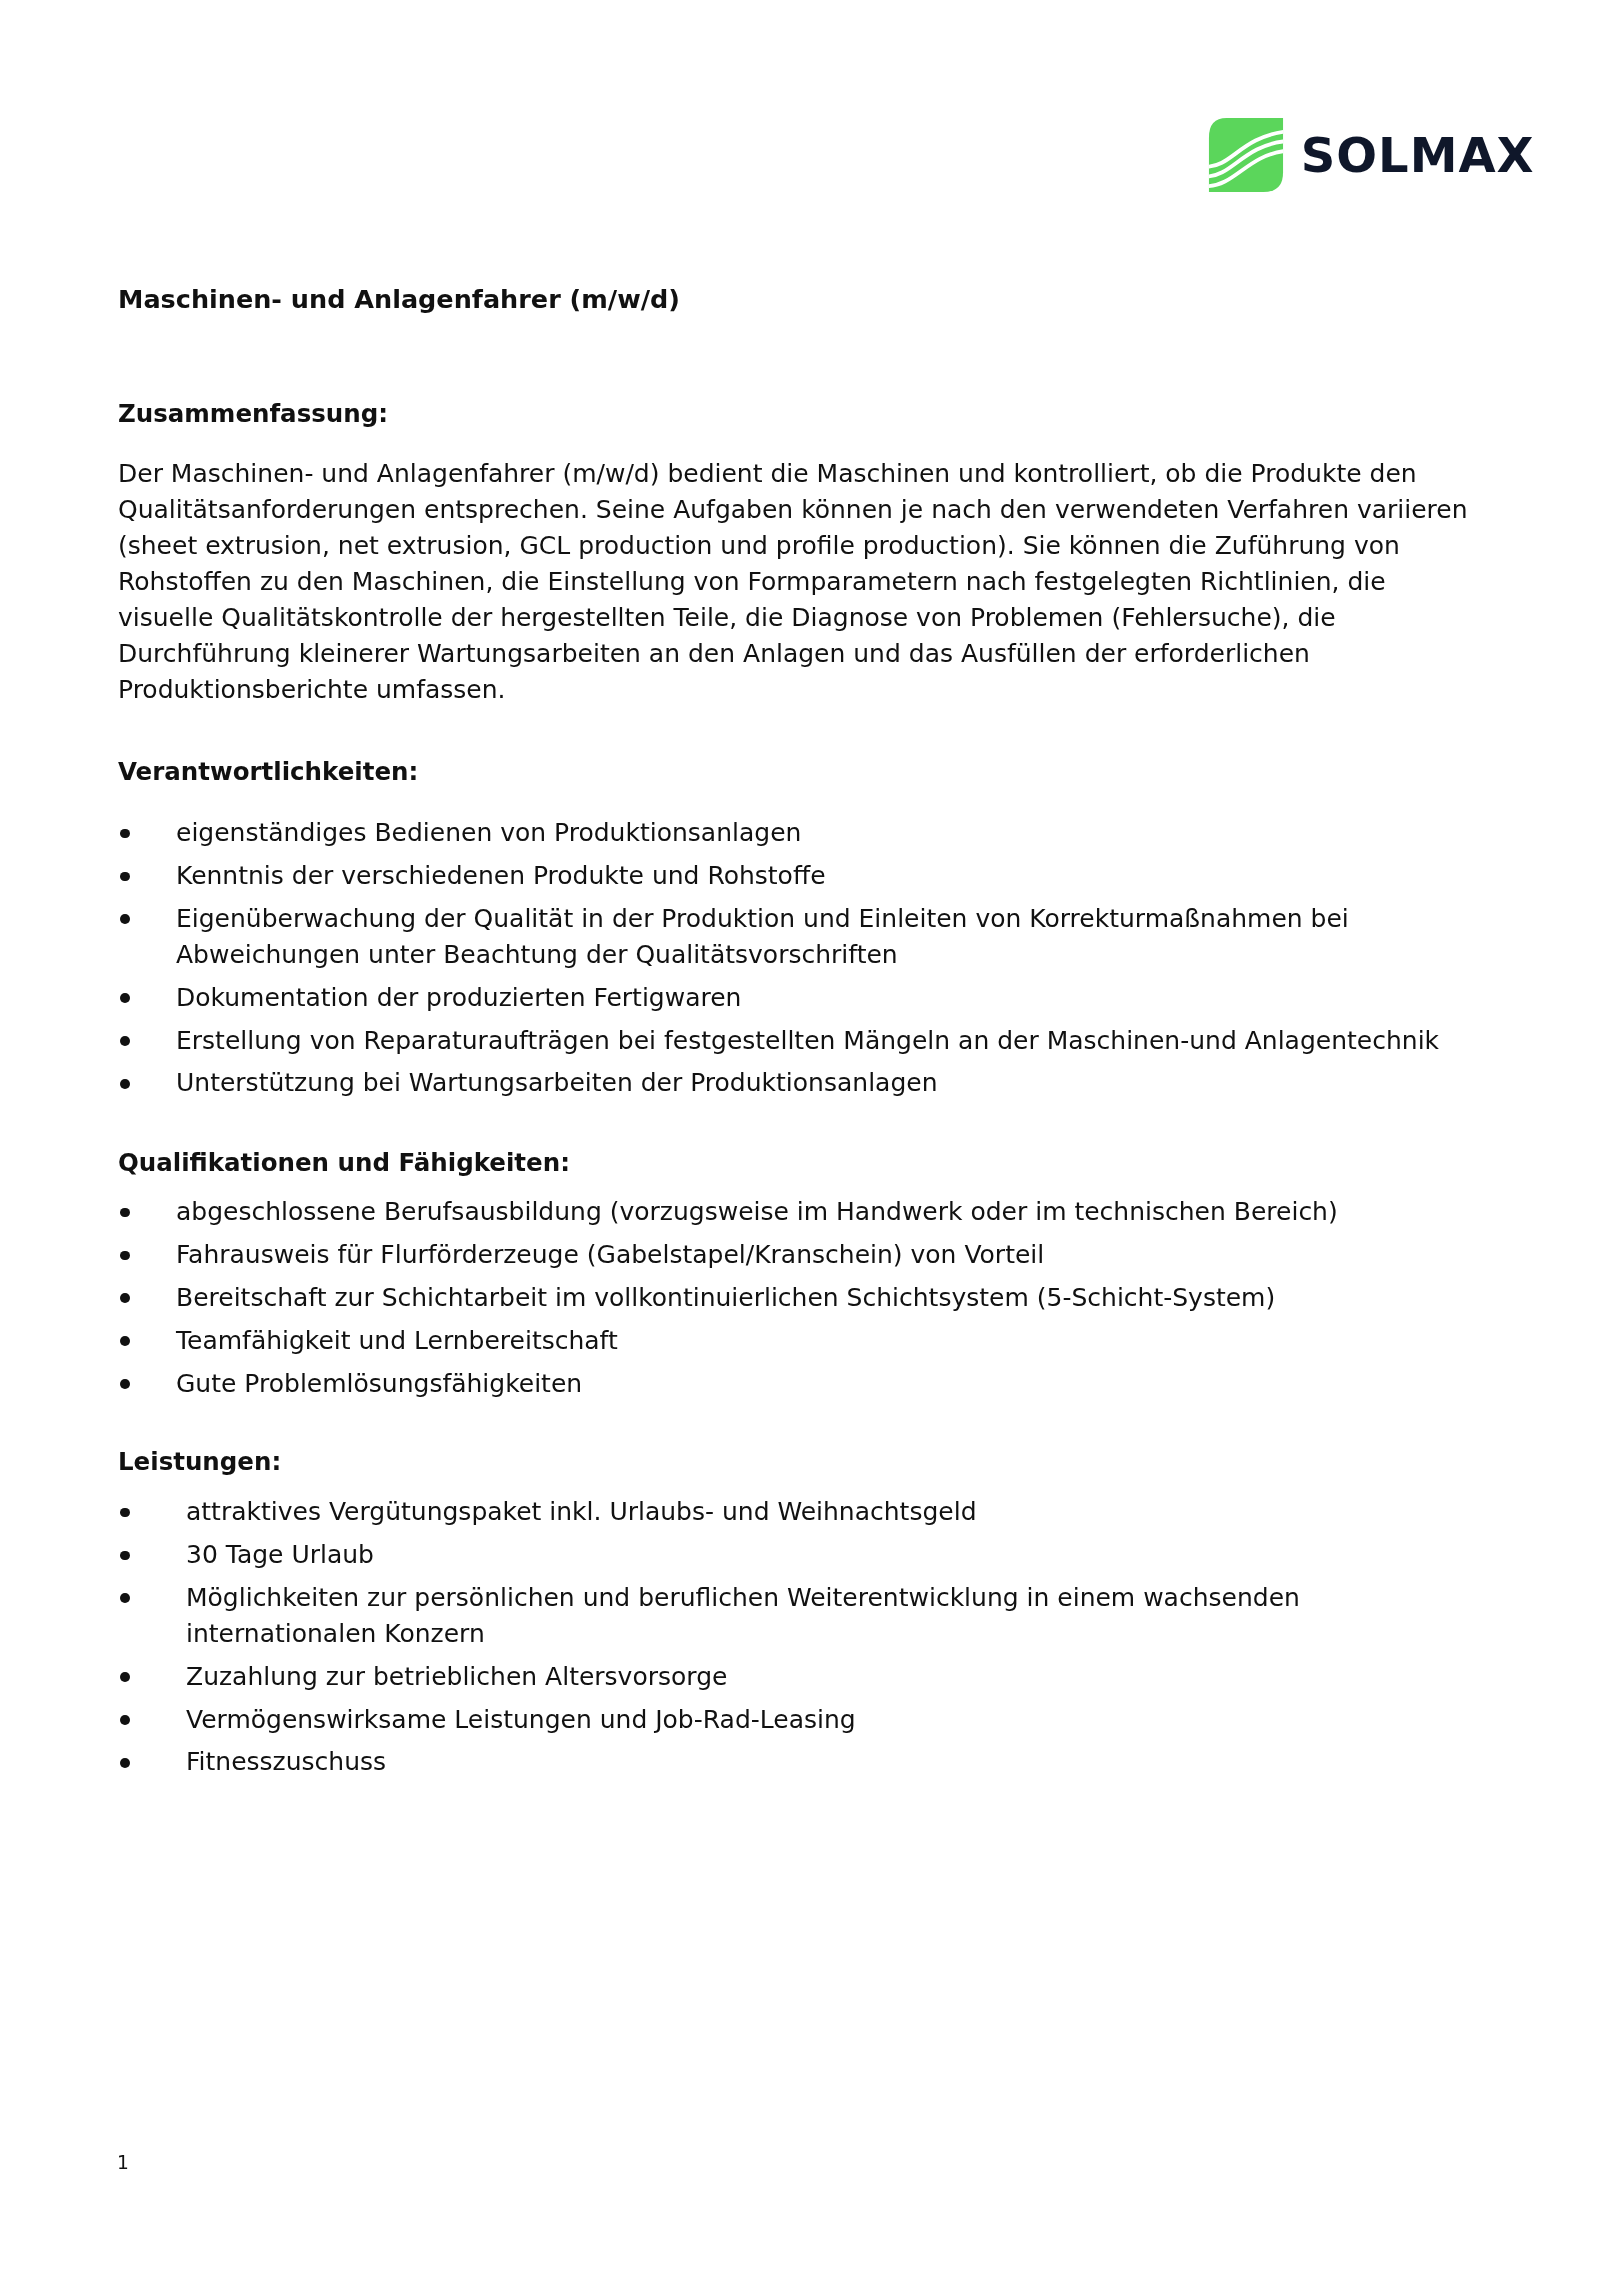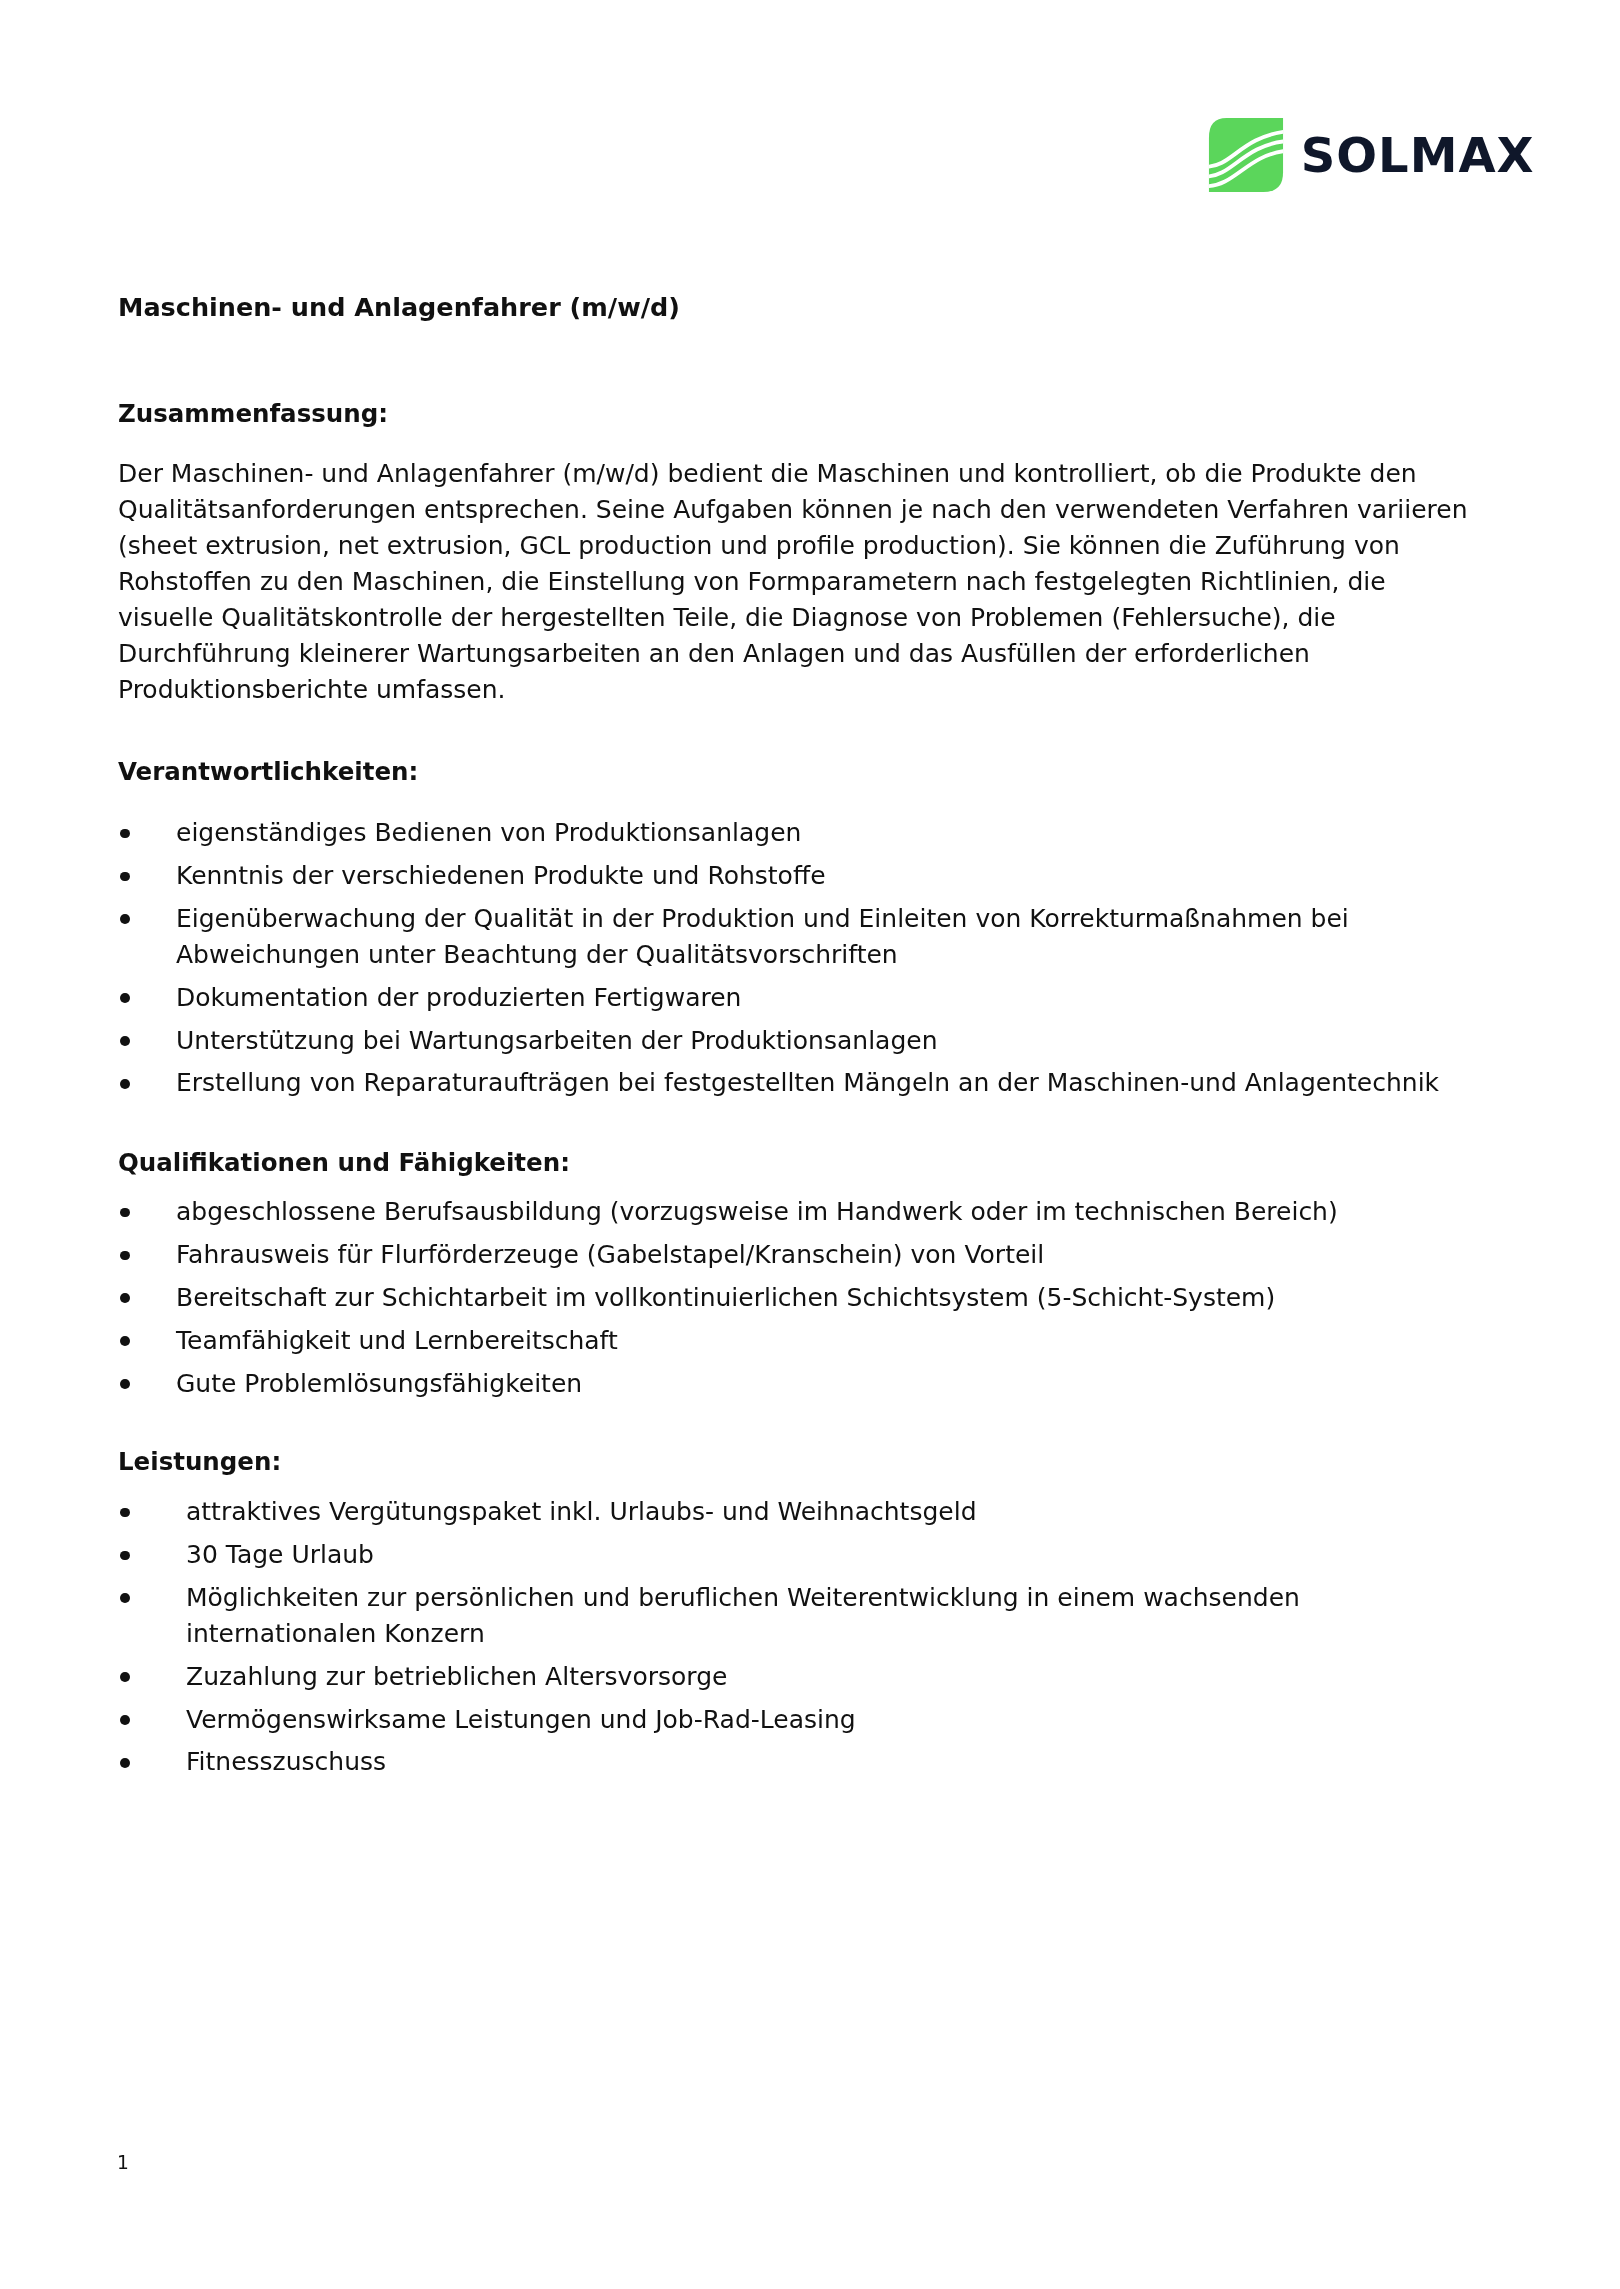--- a/index.html
+++ b/index.html
@@ -3,21 +3,21 @@
   <meta charset="utf-8">
   <style>
     html, body { margin: 0; padding: 0; background: #ffffff; }
     body { width: 1620px; height: 2290px; position: relative; overflow: hidden;
            font-family: "DejaVu Sans", sans-serif; color: #111111; }
     .logo { position: absolute; left: 1207px; top: 116px; height: 78px; display: flex; align-items: center; }
     .logo svg { width: 78px; height: 78px; display: block; }
     .logo-text { margin-left: 15.7px; font-family: "DejaVu Sans", sans-serif; font-weight: bold;
                  font-size: 48px; letter-spacing: 1px; color: #0f172a; }
     .content { position: absolute; left: 118px; top: 0; width: 1392px; }
-    .title { position: absolute; top: 292px; font-size: 25.5px; font-weight: bold; white-space: nowrap; }
+    .title { position: absolute; top: 284px; font-size: 25.5px; font-weight: bold; white-space: nowrap; }
     .h { position: absolute; font-size: 24.5px; font-weight: bold; white-space: nowrap; }
     .para { position: absolute; top: 456px; font-size: 25px; line-height: 36px; width: 1411px; }
     .para span { display: block; white-space: nowrap; }
     ul { list-style: none; margin: 0; padding: 0; position: absolute; }
     li { position: relative; font-size: 25px; line-height: 36px; white-space: nowrap; }
     li .bullet { position: absolute; left: 2px; top: 0; width: 29px; }
     li .bullet::before { content: ""; display: block; width: 9.8px; height: 9.8px; border-radius: 50%;
                          background: #111; margin-top: 13.7px; }
     ul.r li, ul.q li { padding-left: 49px; margin-bottom: 6.9px; }
     ul.l li { padding-left: 59px; margin-bottom: 6.9px; }
@@ -57,22 +57,22 @@
     <span>Durchführung kleinerer Wartungsarbeiten an den Anlagen und das Ausfüllen der erforderlichen</span>
     <span>Produktionsberichte umfassen.</span>
   </div>
 
   <div class="h" style="top:757px">Verantwortlichkeiten:</div>
   <ul class="r" style="top:815px">
     <li><span class="bullet"></span><span class="t"><span>eigenständiges Bedienen von Produktionsanlagen</span></span></li>
     <li><span class="bullet"></span><span class="t"><span>Kenntnis der verschiedenen Produkte und Rohstoffe</span></span></li>
     <li><span class="bullet"></span><span class="t"><span>Eigenüberwachung der Qualität in der Produktion und Einleiten von Korrekturmaßnahmen bei</span><span>Abweichungen unter Beachtung der Qualitätsvorschriften</span></span></li>
     <li><span class="bullet"></span><span class="t"><span>Dokumentation der produzierten Fertigwaren</span></span></li>
+    <li><span class="bullet"></span><span class="t"><span>Erstellung von Reparaturaufträgen bei festgestellten Mängeln an der Maschinen-und Anlagentechnik</span></span></li>
     <li><span class="bullet"></span><span class="t"><span>Unterstützung bei Wartungsarbeiten der Produktionsanlagen</span></span></li>
-    <li><span class="bullet"></span><span class="t"><span>Erstellung von Reparaturaufträgen bei festgestellten Mängeln an der Maschinen-und Anlagentechnik</span></span></li>
   </ul>
 
   <div class="h" style="top:1148px">Qualifikationen und Fähigkeiten:</div>
   <ul class="q" style="top:1194px">
     <li><span class="bullet"></span><span class="t"><span>abgeschlossene Berufsausbildung (vorzugsweise im Handwerk oder im technischen Bereich)</span></span></li>
     <li><span class="bullet"></span><span class="t"><span>Fahrausweis für Flurförderzeuge (Gabelstapel/Kranschein) von Vorteil</span></span></li>
     <li><span class="bullet"></span><span class="t"><span>Bereitschaft zur Schichtarbeit im vollkontinuierlichen Schichtsystem (5-Schicht-System)</span></span></li>
     <li><span class="bullet"></span><span class="t"><span>Teamfähigkeit und Lernbereitschaft</span></span></li>
     <li><span class="bullet"></span><span class="t"><span>Gute Problemlösungsfähigkeiten</span></span></li>
   </ul>

